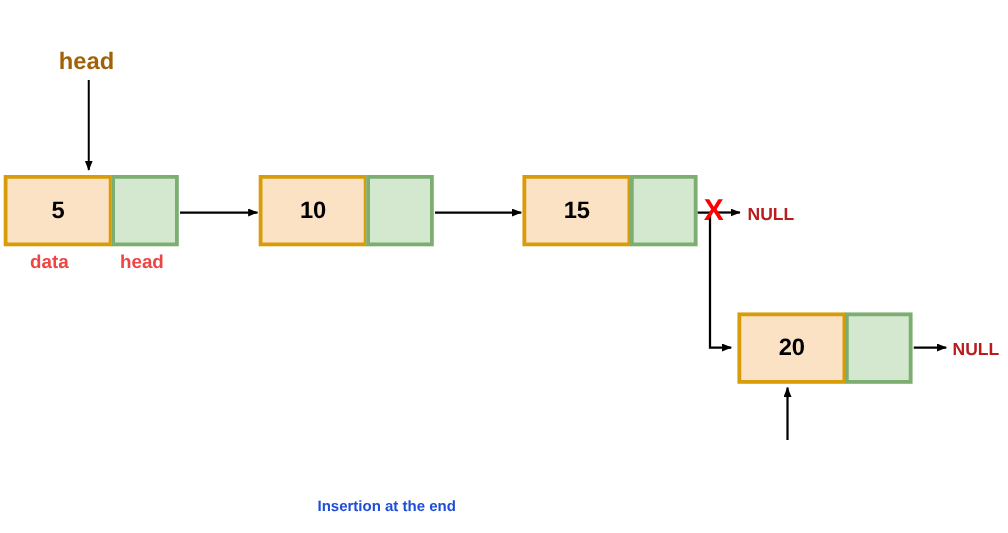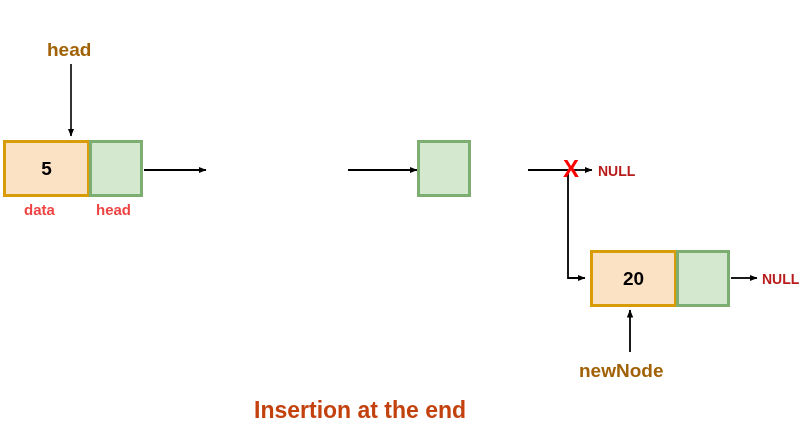--- a/index.html
+++ b/index.html
@@ -46,21 +46,21 @@
   
   .lbl {
     position: absolute;
     font-weight: bold;
     white-space: nowrap;
     line-height: 1;
   }
   .lbl-red   { color: #a16207; font-size: 19px; }
   .lbl-blue  { color: #ef4444; font-size: 15px; }
   .lbl-null  { color: #b91c1c; font-size: 14px; }
-  .lbl-cap   { color: #c2410c; font-size: 23px; }
+  .lbl-cap   { color: #1d4ed8; font-size: 12px; }
 
   
   #arrows {
     position: absolute;
     left: 0;
     top: 0;
     width: 806px;
     height: 426px;
     pointer-events: none;
   }
@@ -102,35 +102,39 @@
     <line x1="630" y1="352" x2="630" y2="310" stroke="#000000" stroke-width="1.8" marker-end="url(#ah)"></line>
   </svg>
 
   <div class="node" style="left:3px; top:140px; width:140px; height:57px;">
     <div class="cell-data" style="width:87px; height:57px;">5</div>
     <div class="cell-next" style="width:54px; height:57px;"></div>
   </div>
   <div class="lbl lbl-blue" style="left:24px; top:202px;">data</div>
   <div class="lbl lbl-blue" style="left:96px; top:202px;">head</div>
 
+  <div class="node" style="left:207px; top:140px; width:140px; height:57px;">
+    <div class="cell-data" style="width:87px; height:57px;">10</div>
+    <div class="cell-next" style="width:54px; height:57px;"></div>
+  </div>
 
   <div class="node" style="left:418px; top:140px; width:140px; height:57px;">
+    <div class="cell-data" style="width:87px; height:57px;">15</div>
     <div class="cell-next" style="width:54px; height:57px;"></div>
   </div>
 
   <div class="node" style="left:590px; top:250px; width:140px; height:57px;">
     <div class="cell-data" style="width:87px; height:57px;">20</div>
     <div class="cell-next" style="width:54px; height:57px;"></div>
   </div>
 
   <div class="lbl lbl-red" style="left:47px; top:40px;">head</div>
 
   <div class="xmark" style="left:563px; top:157px;">X</div>
 
   <div class="lbl lbl-null" style="left:598px; top:164px;">NULL</div>
 
   <div class="lbl lbl-null" style="left:762px; top:272px;">NULL</div>
 
-  <div class="lbl lbl-red" style="left:579px; top:361px;">newNode</div>
 
   <div class="lbl lbl-cap" style="left:254px; top:399px;">Insertion at the end</div>
 
 </div>
 
 </body></html>

